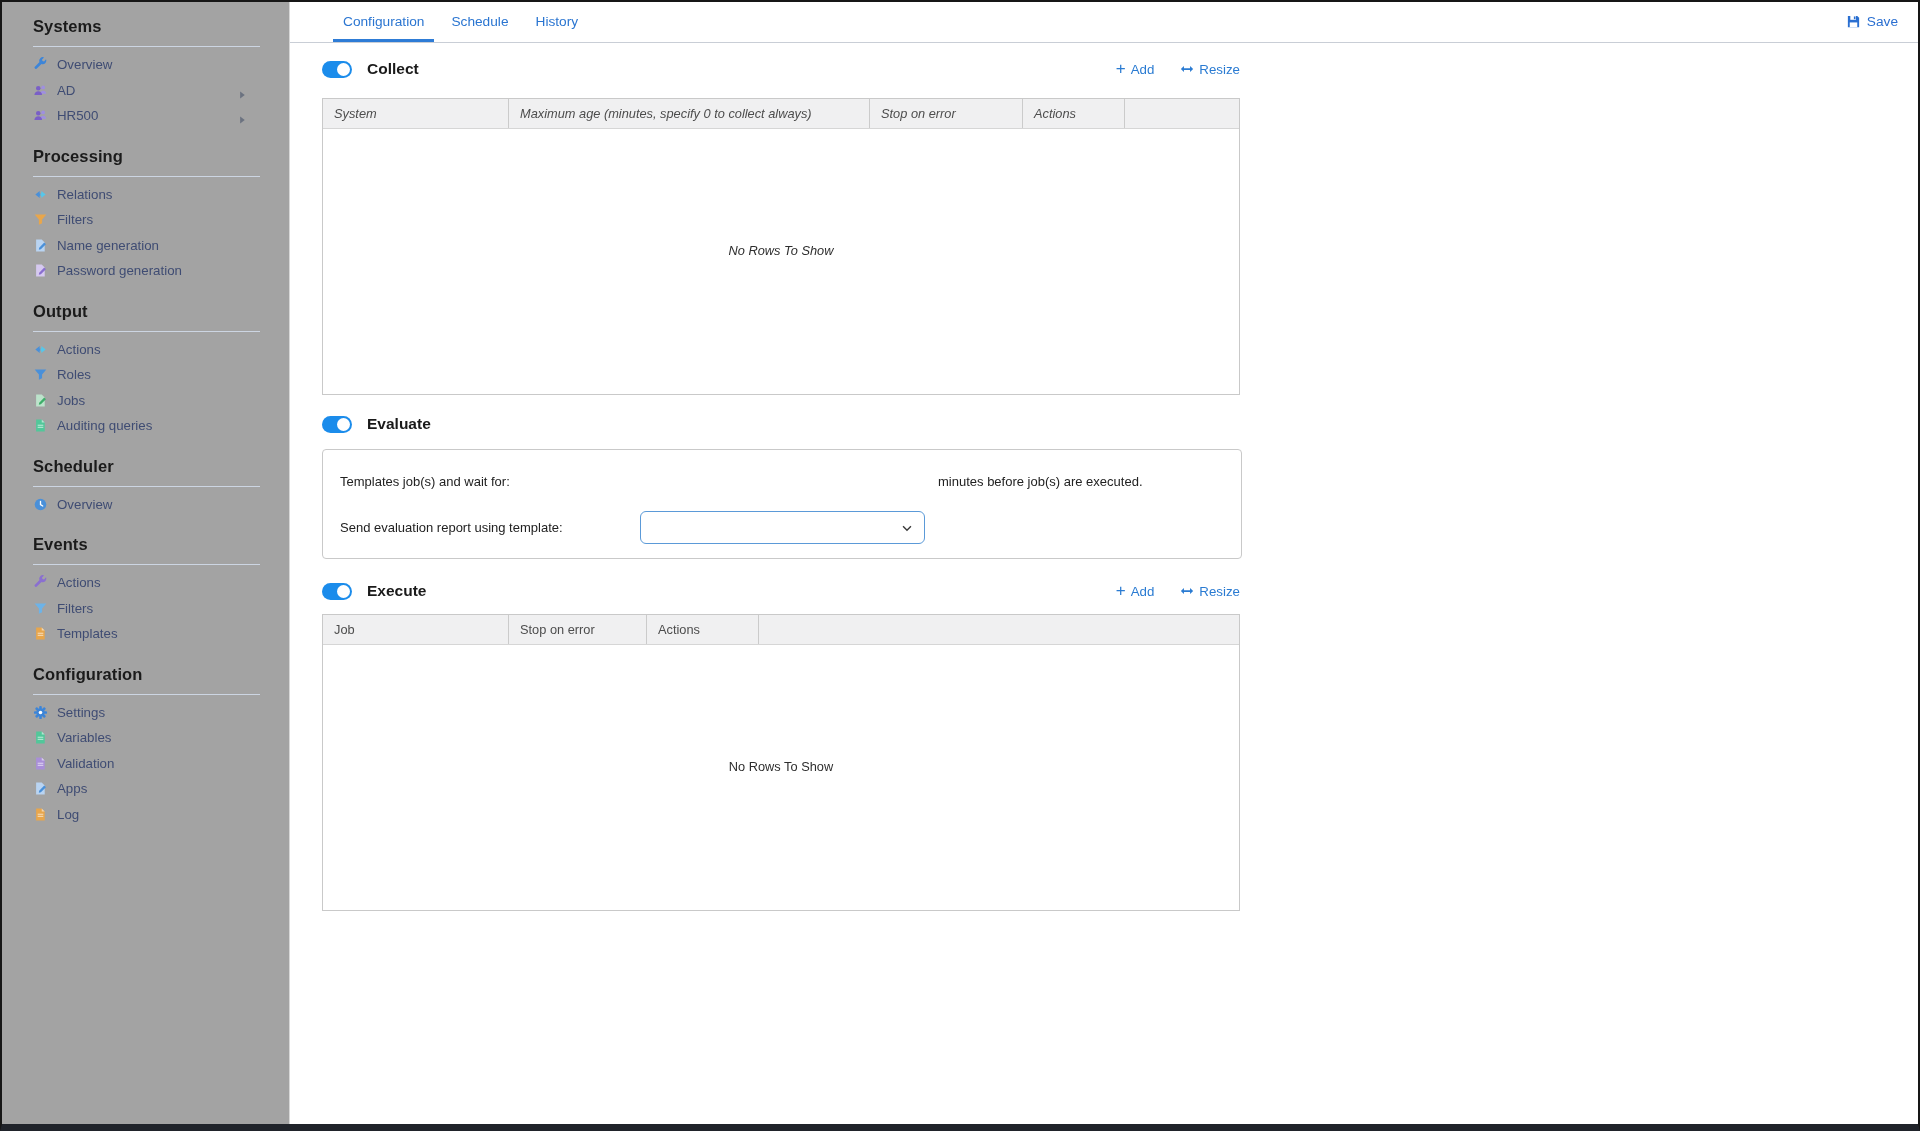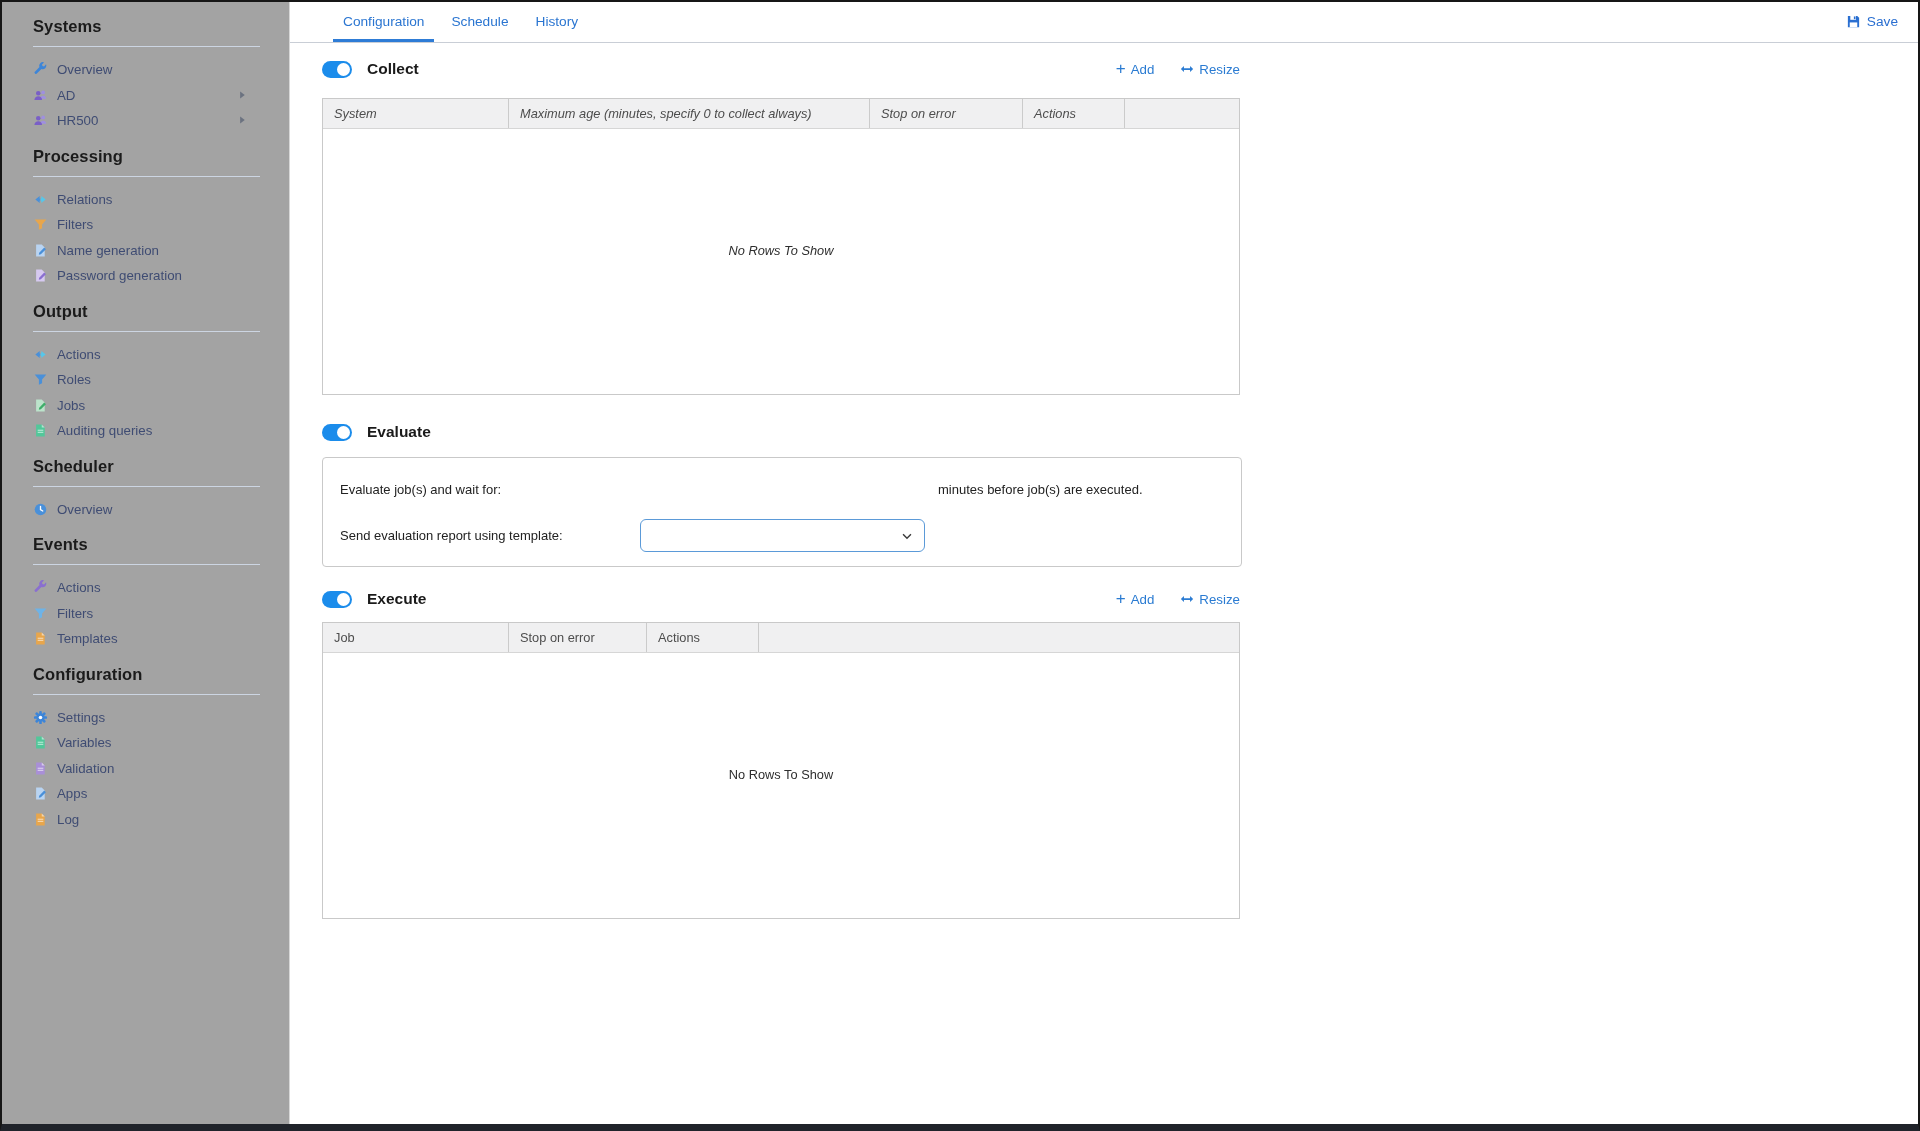--- a/index.html
+++ b/index.html
@@ -16,21 +16,21 @@
   
   .sidebar {
     position: absolute; left: 0; top: 0; bottom: 0; width: 290px;
     background: #a3a3a3; border-right: 1px solid #d7d7d7;
     padding: 17px 0 0 33px;
   }
   .side-sec { margin-top: 13px; }
   .side-sec:first-child { margin-top: 0; }
   .side-title { font-size: 16.5px; font-weight: 700; color: #1b1b1b; letter-spacing: .1px; }
   .side-hr { height: 1px; background: #ccd5e2; margin: 10px 0 10px 0; width: 227px; }
-  .side-item { display: flex; align-items: center; height: 25.5px; position: relative; width: 237px; cursor: pointer; }
+  .side-item { display: flex; align-items: flex-start; height: 25.5px; position: relative; width: 237px; cursor: pointer; }
   .icn { width: 15px; height: 15px; margin-right: 9px; display: flex; flex: none; }
   .icn svg { width: 15px; height: 15px; }
   .side-item-label { font-size: 13.3px; color: #3f4c73; white-space: nowrap; }
   .expand-arrow { position: absolute; right: 22px; top: 6px; width: 12px; height: 12px; display: flex; }
   .expand-arrow svg { width: 12px; height: 12px; }
   
   .main { position: absolute; left: 290px; top: 0; right: 0; bottom: 0; background: #fff; }
   .main-header {
     height: 43px; border-bottom: 1px solid #c9ced6; position: relative;
     display: flex; align-items: stretch; padding-left: 43px;
@@ -85,21 +85,21 @@
   .frm-select {
     position: absolute; left: 317px; top: 61px; width: 285px; height: 33px;
     border: 1px solid #5b9ad8; border-radius: 6px; background: #fff; cursor: pointer;
     display: flex; align-items: center; padding: 0 10px;
   }
   .frm-select .sel-value { flex: 1; font-size: 13px; color: #222; }
   .frm-select svg { width: 14px; height: 14px; }
   
   .mt-collect-head { margin-top: 17px; }
   .mt-collect-grid { margin-top: 20px; font-style: italic; }
-  .mt-eval-head { margin-top: 28px; }
+  .mt-eval-head { margin-top: 20px; }
   .mt-exec-head { margin-top: 23px; }
   .mt-exec-grid { margin-top: 14px; }
 </style>
 </head>
 <body>
 
 <div class="sidebar">
 
   <div class="side-sec">
     <div class="side-title">Systems</div>
@@ -394,21 +394,21 @@
     </div>
 
     <div class="sec-head mt-eval-head">
       <span class="toggle">
           <span class="knob"></span>
         </span>
       <span class="sec-title">Evaluate</span>
     </div>
 
     <div class="panel">
-      <div class="frm-label row1">Evaluate job(s) and wait for:</div>
+      <div class="frm-label row1">Templates job(s) and wait for:</div>
       <div class="frm-suffix row1">minutes before job(s) are executed.</div>
       <div class="frm-label row2">Send evaluation report using template:</div>
       <div class="frm-select">
         <span class="sel-value"></span>
         <span style="display:flex;">
             <svg viewBox="0 0 16 16">
               <path fill="none" stroke="#3a3a3a" stroke-width="1.6" d="M3.5 6l4.5 4.5L12.5 6"></path>
             </svg>
           </span>
       </div>

